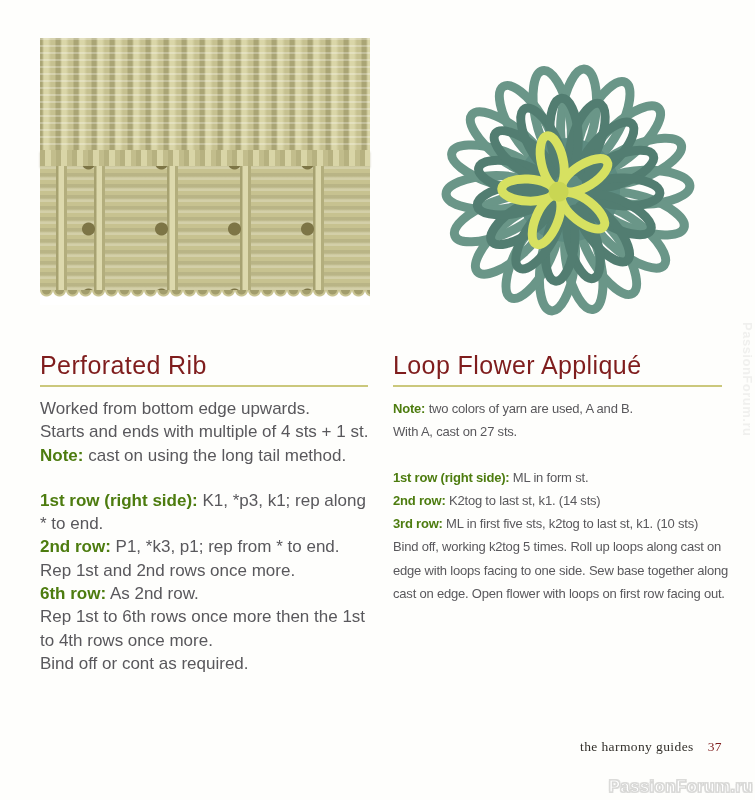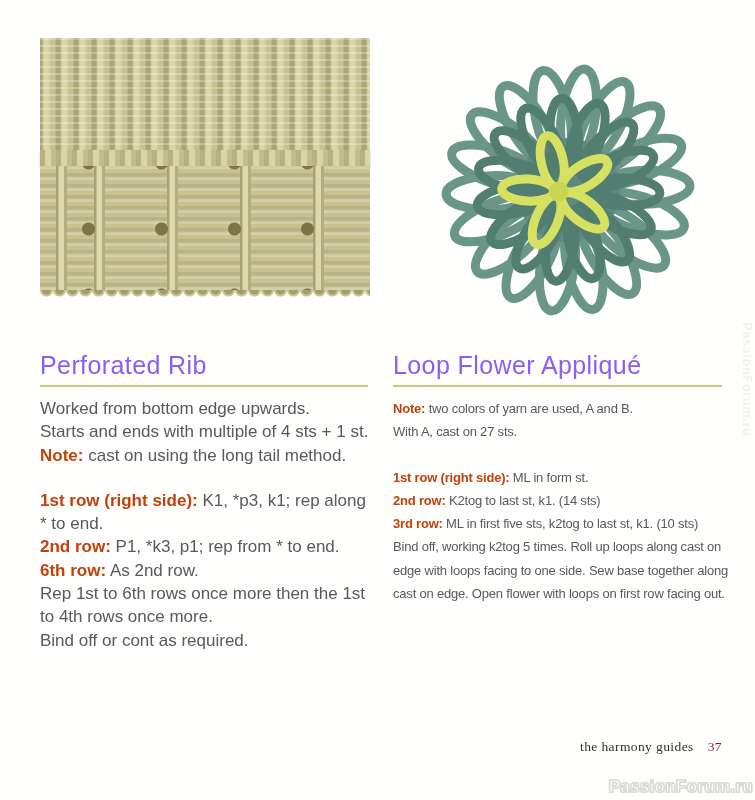--- a/index.html
+++ b/index.html
@@ -41,35 +41,35 @@
     background-image:radial-gradient(circle at 50% 0, #a29d6c 0 4px, #c9c493 5px 6px, #ffffff 7px);
     background-size:13px 15px; background-repeat:repeat-x;
   }
 
   
   .flower-box{position:absolute; left:420px; top:40px; width:290px; height:280px;}
 
   
   .title{
     position:absolute; top:351px; margin:0; font-weight:300;
-    font-size:25px; line-height:28px; letter-spacing:.4px; color:#8b5cf6;
+    font-size:25px; line-height:28px; letter-spacing:.4px; color:#7f1d1d;
   }
   .title-left{left:40px;}
   .title-right{left:393px;}
   .rule{position:absolute; top:385px; height:2px; background:#cbc87c;}
   .rule-left{left:40px; width:328px;}
   .rule-right{left:393px; width:329px;}
 
   
   .col{position:absolute; top:397px; color:#59585c;}
   .col-left{left:40px; width:334px;}
   .col-right{left:393px; width:348px;}
   .ln{font-size:17px; line-height:23.3px;}
   .col-right .ln{font-size:13px; letter-spacing:-.2px;}
-  .ln b{font-weight:700; color:#c2410c;}
+  .ln b{font-weight:700; color:#4d7c0f;}
   .gap{margin-top:22px;}
 
   
   .footer{
     position:absolute; top:739px; left:380px; width:342px; text-align:right;
     font-family:"Liberation Serif", serif; font-size:13.5px; letter-spacing:.4px; color:#33302b;
   }
   .footer .pagenum{color:#7f1d1d; margin-left:14px;text-align:center;}
 
   
@@ -159,20 +159,21 @@
   <h1 class="title title-right">Loop Flower Appliqué</h1>
   <div class="rule rule-left"></div>
   <div class="rule rule-right"></div>
 
   <div class="col col-left">
     <div class="ln"><b></b><span>Worked from bottom edge upwards.</span></div>
     <div class="ln"><b></b><span>Starts and ends with multiple of 4 sts + 1 st.</span></div>
     <div class="ln"><b>Note:</b><span> cast on using the long tail method.</span></div>
     <div class="ln gap"><b>1st row (right side):</b><span> K1, *p3, k1; rep along * to end.</span></div>
     <div class="ln"><b>2nd row:</b><span> P1, *k3, p1; rep from * to end.</span></div>
+    <div class="ln"><b></b><span>Rep 1st and 2nd rows once more.</span></div>
     <div class="ln"><b>6th row:</b><span> As 2nd row.</span></div>
     <div class="ln"><b></b><span>Rep 1st to 6th rows once more then the 1st to 4th rows once more.</span></div>
     <div class="ln"><b></b><span>Bind off or cont as required.</span></div>
   </div>
 
   <div class="col col-right">
     <div class="ln"><b>Note:</b><span> two colors of yarn are used, A and B.</span></div>
     <div class="ln"><b></b><span>With A, cast on 27 sts.</span></div>
     <div class="ln gap"><b>1st row (right side):</b><span> ML in form st.</span></div>
     <div class="ln"><b>2nd row:</b><span> K2tog to last st, k1. (14 sts)</span></div>

